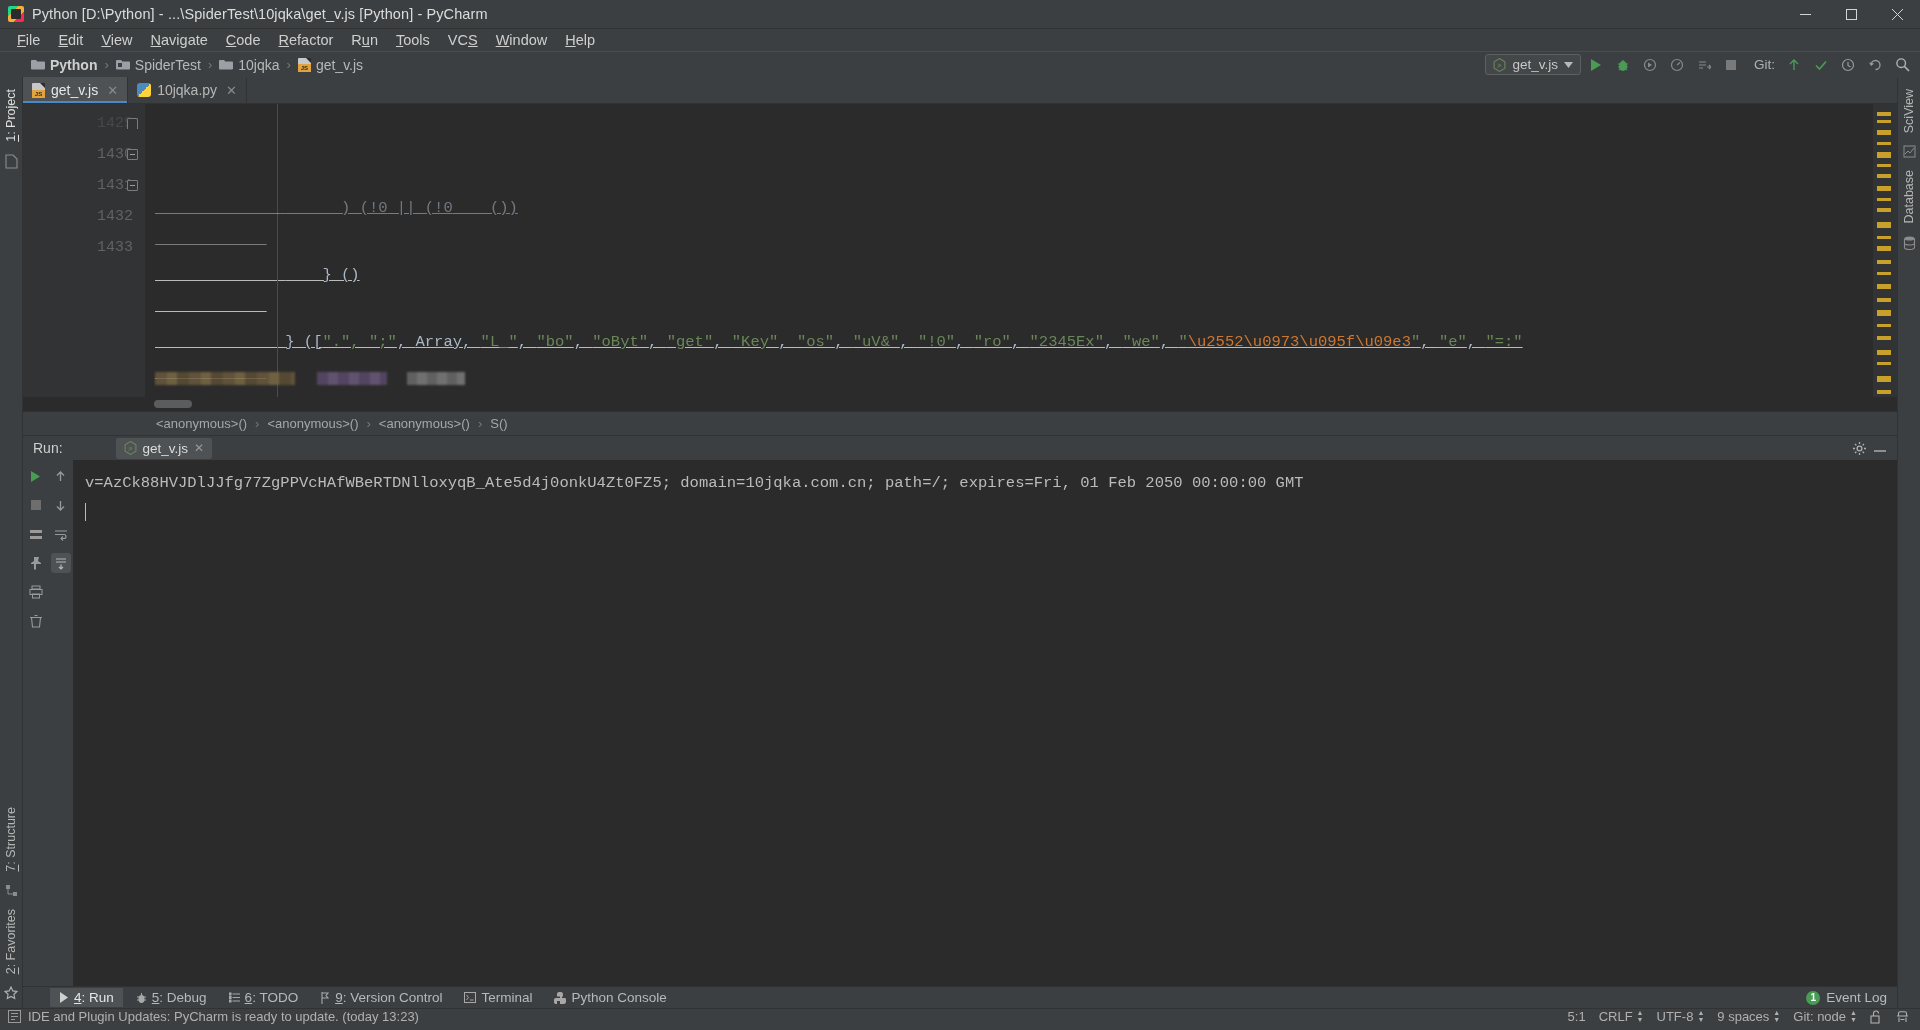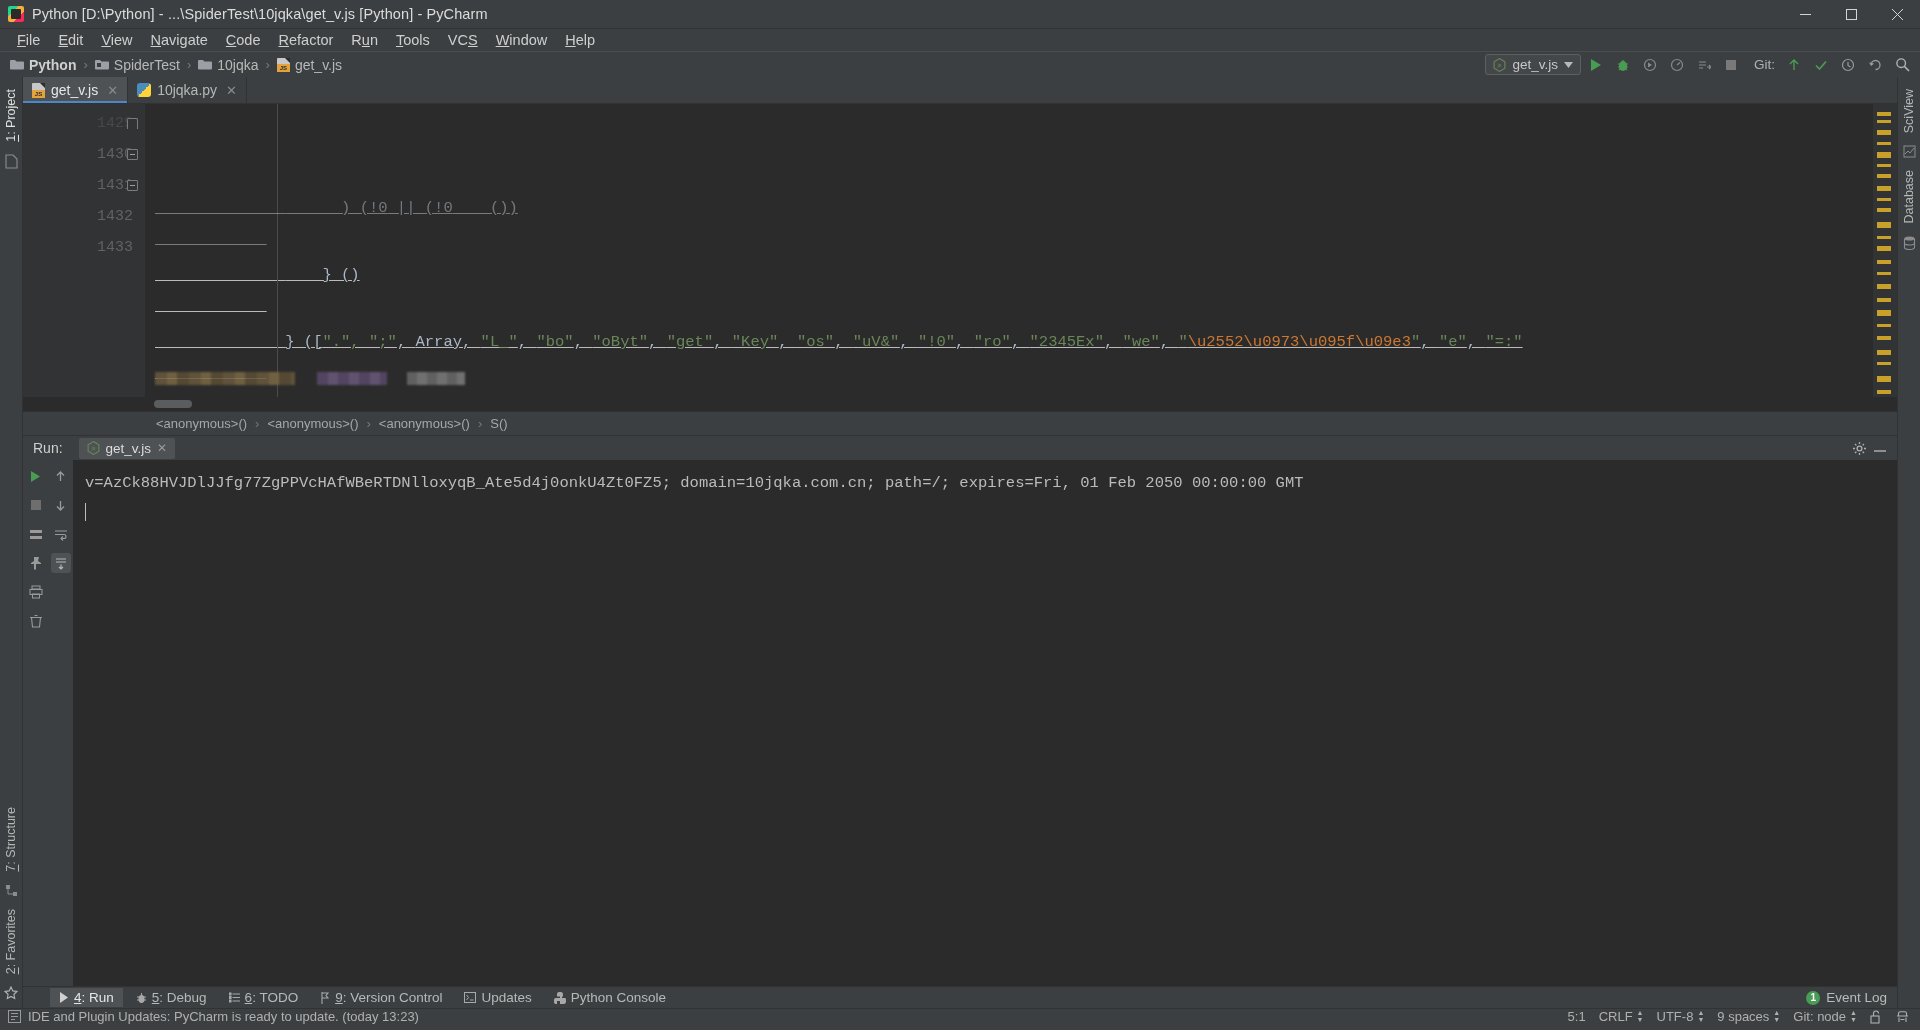--- a/index.html
+++ b/index.html
@@ -45,21 +45,21 @@
 
   
   .navbar {
     height:26px; flex:0 0 26px; display:flex; align-items:center;
     background:#3c3f41; border-top:1px solid #4a4d4f; padding:0 6px 0 10px;
     font-size:14px;
   }
   .crumb { display:flex; align-items:center; color:#b8b8b8; }
   .crumb .ico { margin-right:5px; display:flex; }
   .crumb-sep { margin:0 7px; color:#787878; font-size:13px; }
-  .crumb.bold { font-weight:bold; color:#cfcfcf; }
+  .crumb.bold { font-weight:bold; color:#cfcfcf;margin-left:21px; }
   .nav-right { margin-left:auto; display:flex; align-items:center; gap:3px; }
   .runcfg {
     display:flex; align-items:center; gap:6px; height:21px; padding:0 7px;
     border:1px solid #5e6060; border-radius:3px; background:#434749; color:#c8c8c8;
     font-size:13.5px;
   }
   .tbtn {
     width:24px; height:22px; display:flex; align-items:center; justify-content:center;
     border-radius:3px;
   }
@@ -193,21 +193,21 @@
   .bcrumbs {
     height:24px; flex:0 0 24px; background:#3c3f41; display:flex; align-items:center;
     padding-left:133px; font-size:13px; color:#a6a6a6; border-top:1px solid #323232;
   }
   .bcrumbs .sep { margin:0 8px; color:#787878; }
 
   
   .runwin { flex:1; display:flex; flex-direction:column; min-height:0; background:#3c3f41; }
   .run-head {
     height:25px; flex:0 0 25px; display:flex; align-items:center;
-    background:#3c3f41; border-top:1px solid #323232; padding-left:10px; font-size:14px;
+    background:#3c3f41; border-top:1px solid #323232; padding-left:10px; font-size:14px;gap:37px;
   }
   .run-head .label { color:#cfcfcf; margin-right:16px; }
   .run-tab {
     display:flex; align-items:center; gap:6px; padding:3px 8px; font-size:13.5px;
     color:#dcdcdc; background:#4e5254; border-radius:2px;
   }
   .run-head .right { margin-left:auto; display:flex; align-items:center; gap:6px; padding-right:10px; }
 
   .run-body { flex:1; display:flex; min-height:0; }
   .run-side {
@@ -660,21 +660,21 @@
           <svg width="10" height="12" viewBox="0 0 10 12">
               <path d="M2 0v12M2 1h6l-2 2.5L8 6H2" stroke="#a8a8a8" stroke-width="1.1" fill="none"></path>
             </svg>
           <span><u>9</u>: Version Control</span>
         </div>
         <div class="btab">
           <svg width="12" height="11" viewBox="0 0 12 11">
               <rect x="0.5" y="0.5" width="11" height="10" fill="none" stroke="#a8a8a8"></rect>
               <path d="M2.5 3l2 2.5-2 2.5M6 8h3.5" stroke="#a8a8a8" stroke-width="1" fill="none"></path>
             </svg>
-          <span>Updates</span>
+          <span>Terminal</span>
         </div>
         <div class="btab">
           <svg width="12" height="12" viewBox="0 0 12 12">
               <path d="M6 0c3 0 3 1.5 3 3v1.5H6V6h5c1 0 1 1.5 1 3s0 3-3 3H6V9H3v3H2c-2 0-2-1.5-2-3s0-3 2-3h6V4.5H3V3c0-1.5 0-3 3-3z" fill="#a8a8a8"></path>
             </svg>
           <span>Python Console</span>
         </div>
         <div class="right">
           <span class="evt-dot">1</span>
           <span>Event Log</span>

